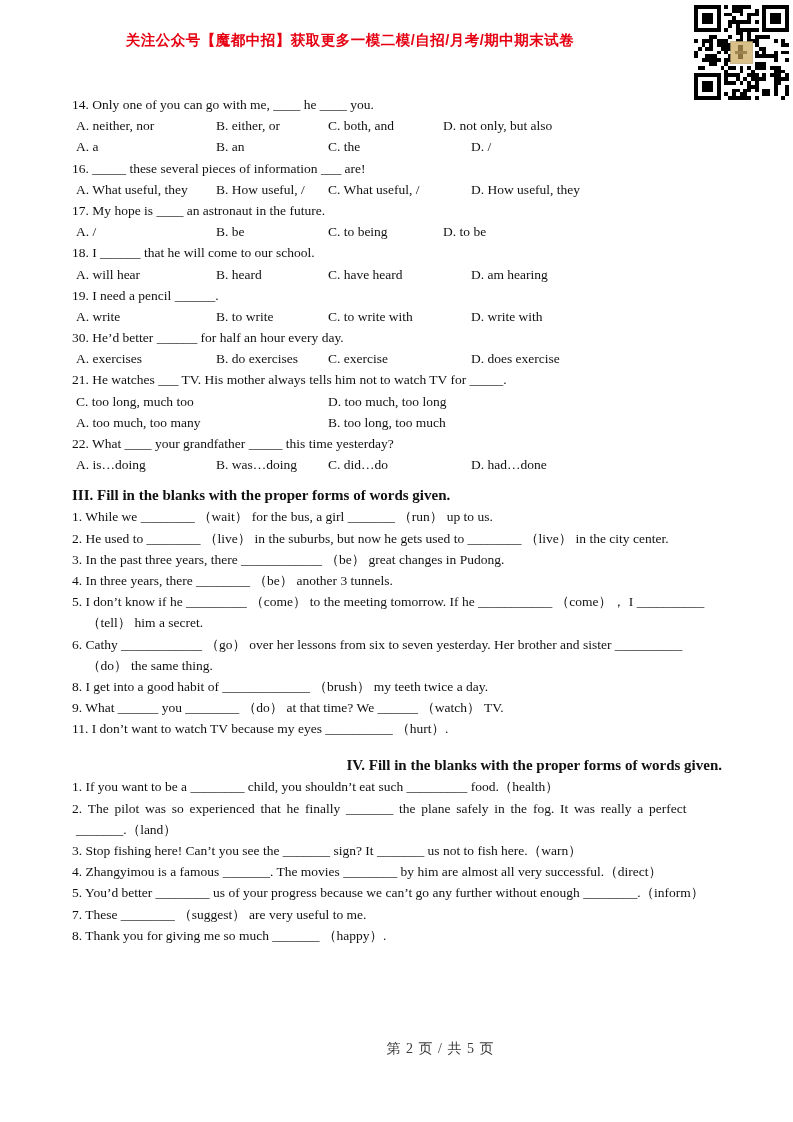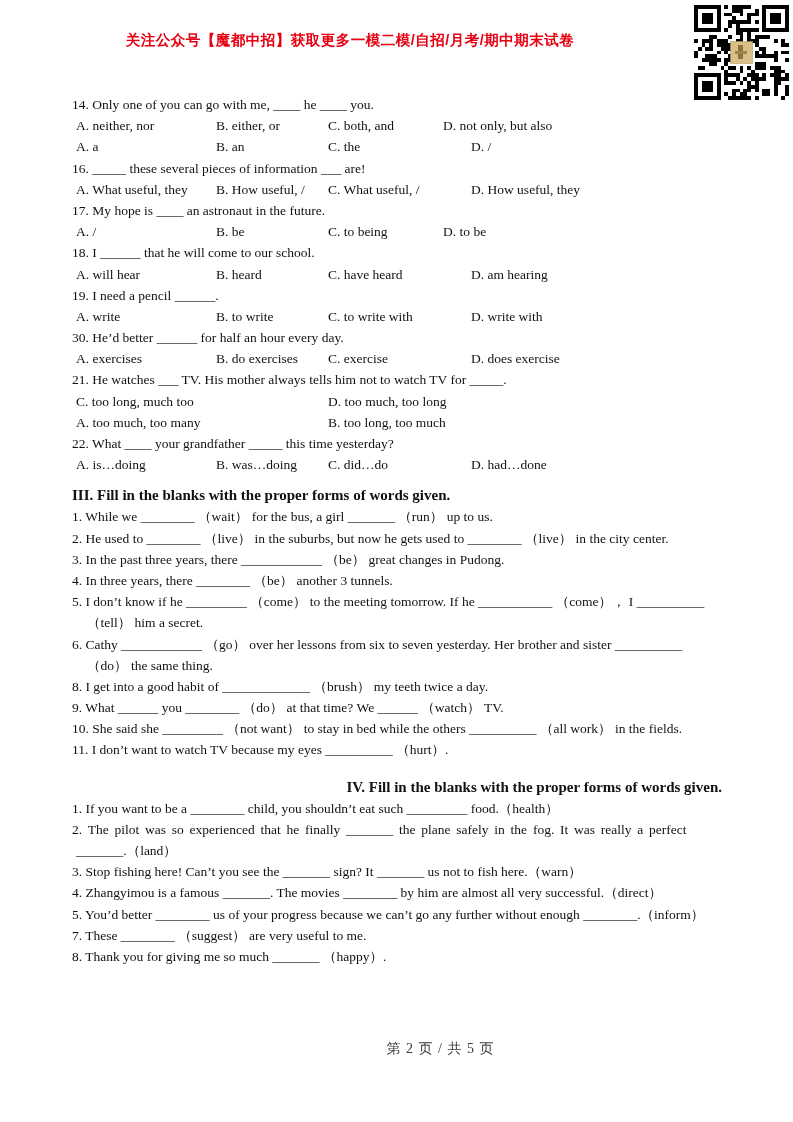--- a/index.html
+++ b/index.html
@@ -330,21 +330,20 @@
   <div class="line">1. While we ________ （wait） for the bus, a girl _______ （run） up to us.</div>
   <div class="line">2. He used to ________ （live） in the suburbs, but now he gets used to ________ （live） in the city center.</div>
   <div class="line">3. In the past three years, there ____________ （be） great changes in Pudong.</div>
   <div class="line">4. In three years, there ________ （be） another 3 tunnels.</div>
   <div class="line">5. I don’t know if he _________ （come） to the meeting tomorrow. If he ___________ （come）， I __________</div>
   <div class="line cont">（tell） him a secret.</div>
   <div class="line">6. Cathy ____________ （go） over her lessons from six to seven yesterday. Her brother and sister __________</div>
   <div class="line cont">（do） the same thing.</div>
   <div class="line">8. I get into a good habit of _____________ （brush） my teeth twice a day.</div>
   <div class="line">9. What ______ you ________ （do） at that time? We ______ （watch） TV.</div>
-  <div class="line">10. She said she _________ （not want） to stay in bed while the others __________ （all work） in the fields.</div>
   <div class="line">11. I don’t want to watch TV because my eyes __________ （hurt）.</div>
 
   <div class="sec-title sec4-title">IV. Fill in the blanks with the proper forms of words given.</div>
   <div class="line">1. If you want to be a ________ child, you shouldn’t eat such _________ food.（health）</div>
   <div class="line justify">2. The pilot was so experienced that he finally _______ the plane safely in the fog. It was really a perfect</div>
   <div class="line cont4">_______.（land）</div>
   <div class="line">3. Stop fishing here! Can’t you see the _______ sign? It _______ us not to fish here.（warn）</div>
   <div class="line">4. Zhangyimou is a famous _______. The movies ________ by him are almost all very successful.（direct）</div>
   <div class="line">5. You’d better ________ us of your progress because we can’t go any further without enough ________.（inform）</div>
   <div class="line">7. These ________ （suggest） are very useful to me.</div>

